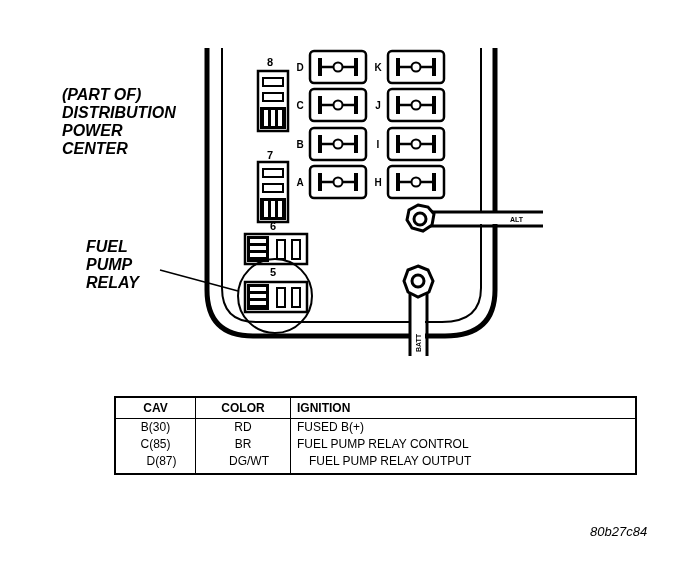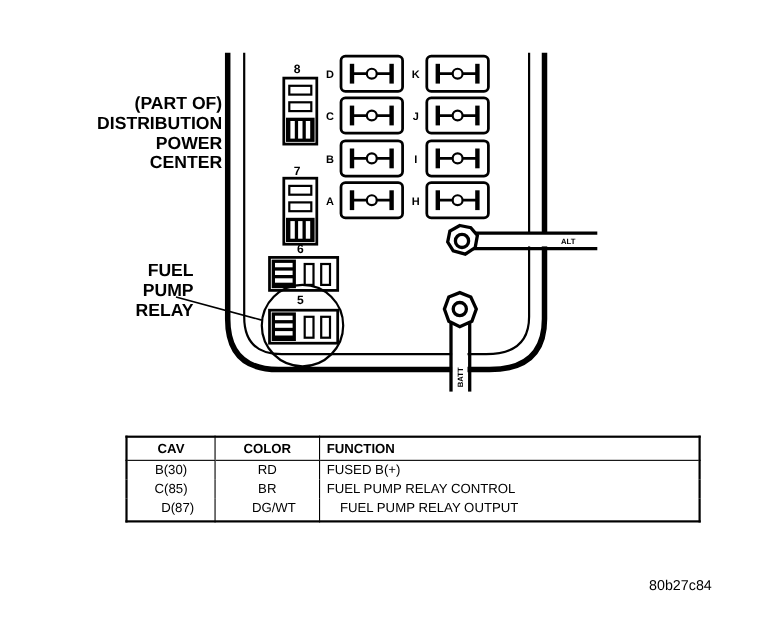--- a/index.html
+++ b/index.html
@@ -1,31 +1,31 @@
 <!DOCTYPE html>
 <html><head>
 <meta charset="utf-8">
 <style>
   html, body { margin:0; padding:0; background:#ffffff; }
   body { width:688px; height:566px; position:relative; overflow:hidden;
          font-family:"Liberation Sans", sans-serif; color:#000; }
   #diagram { position:absolute; left:0; top:0; }
-  .lbl { position:absolute; font-weight:bold; font-size:16px; line-height:18px; text-align:right; color:#000; }
+  .lbl { position:absolute; font-weight:bold; font-size:16px; line-height:18px; text-align:left; color:#000;font-style:italic; }
   #pdc-label { left:62px; top:86px; width:140px; }
   #relay-label { left:86px; top:238px; width:90px; }
   table.pin { position:absolute; left:114px; top:396px; border-collapse:collapse;
               border:2px solid #000; font-size:12px; line-height:17px; }
   table.pin th { font-weight:bold; border-bottom:1px solid #000; padding:2px 6px 1px 6px; }
   table.pin td { padding:0 6px; }
   table.pin th + th, table.pin td + td { border-left:1px solid #000; }
   table.pin .c1 { width:55px; text-align:center; }
   table.pin .c2 { width:70px; text-align:center; }
   table.pin .c3 { width:320px; text-align:left; }
   table.pin tr.last td { padding-bottom:3px;padding-left:18px; }
-  #fig-id { position:absolute; left:590px; top:524px; font-size:13px; font-family:"Liberation Sans", sans-serif; }
+  #fig-id { position:absolute; left:590px; top:524px; font-size:13px; font-family:"Liberation Sans", sans-serif;font-style:italic; }
   svg text { font-family:"Liberation Sans", sans-serif; font-weight:bold; }
 </style>
 </head>
 <body>
 
 <svg id="diagram" width="688" height="380" viewBox="0 0 688 380">
 
   <path d="M207 48 V290 Q207 336 253 336 H445 Q495 336 495 290 V48" fill="none" stroke="#000" stroke-width="5"></path>
   <path d="M222 48 V288 Q222 322 256 322 H442 Q481 322 481 288 V48" fill="none" stroke="#000" stroke-width="2"></path>
 
@@ -175,21 +175,21 @@
   <div>FUEL</div>
   <div>PUMP</div>
   <div>RELAY</div>
 </div>
 
 <table class="pin">
   <thead>
     <tr>
       <th class="c1">CAV</th>
       <th class="c2">COLOR</th>
-      <th class="c3">FUNCTION</th>
+      <th class="c3">IGNITION</th>
     </tr>
   </thead>
   <tbody>
     <tr>
       <td class="c1">B(30)</td>
       <td class="c2">RD</td>
       <td class="c3">FUSED B(+)</td>
     </tr>
     <tr>
       <td class="c1">C(85)</td>

